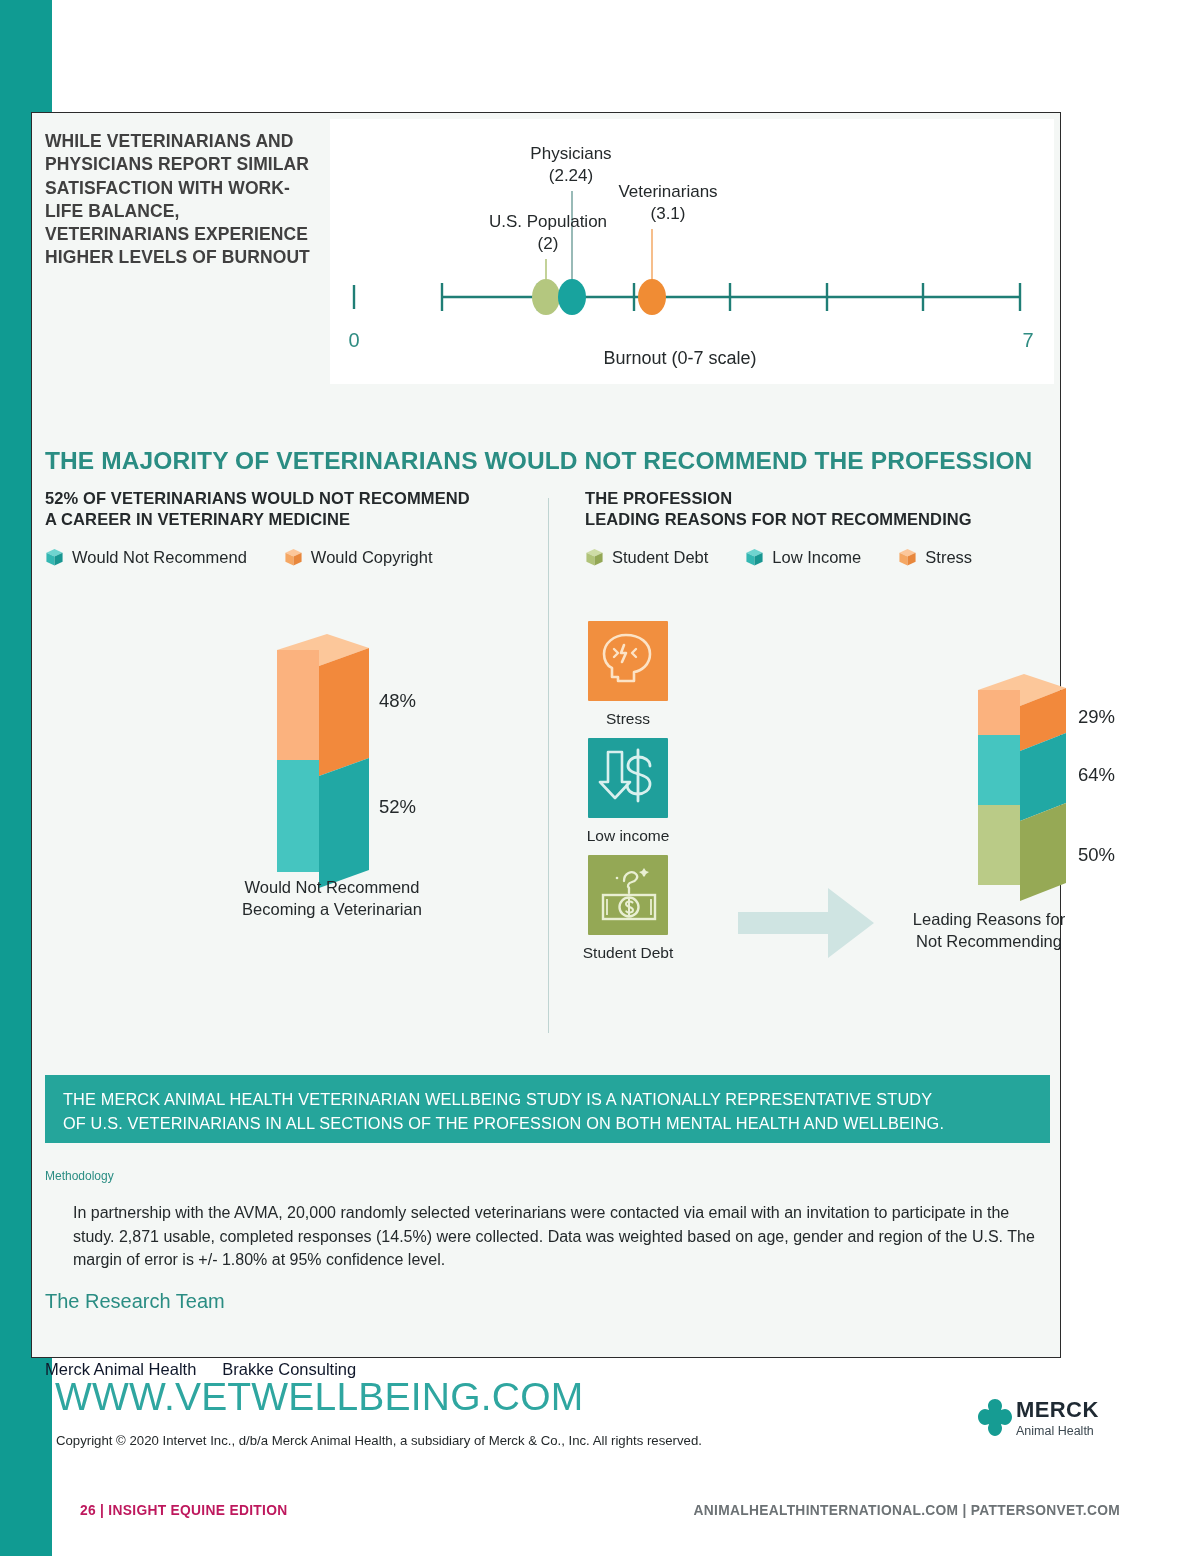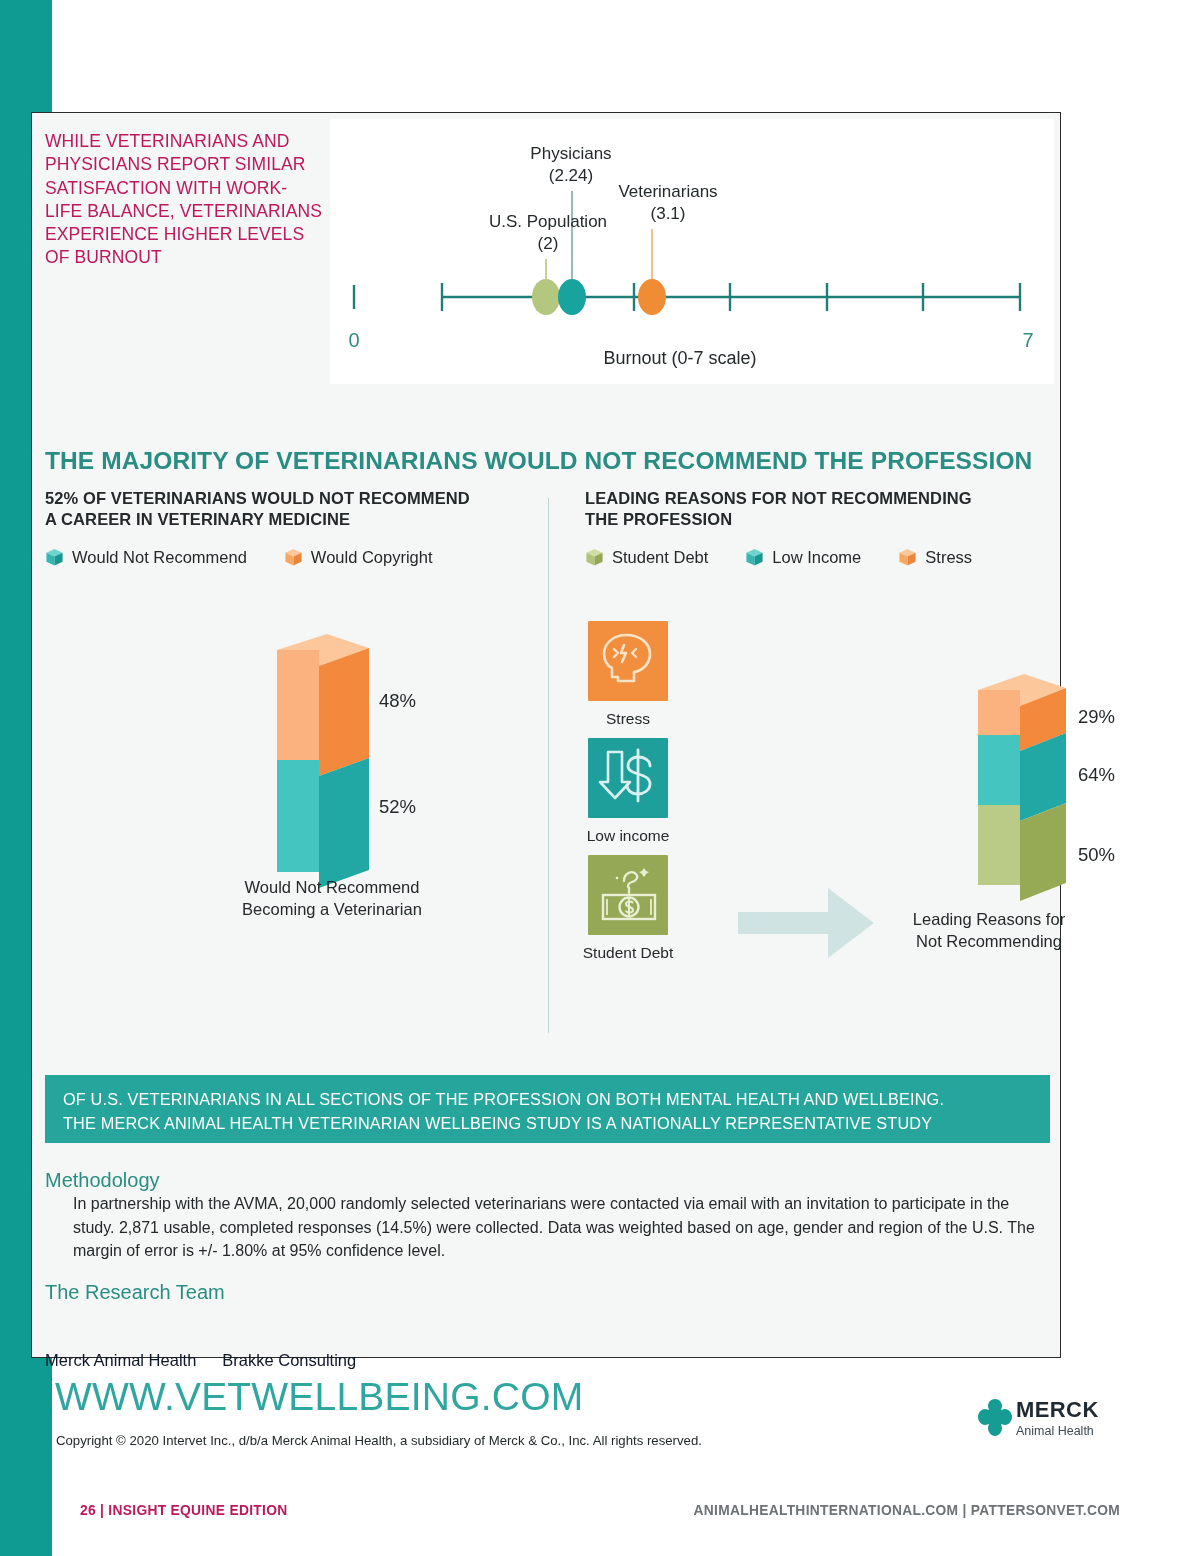--- a/index.html
+++ b/index.html
@@ -23,22 +23,22 @@
   .card {
     position: absolute; left: 31px; top: 112px; width: 1030px; height: 1246px;
     border: 1px solid #2b2b2b;
     background: #F4F7F5;
   }
 
   
   .top-block { position: absolute; left: 0; top: 0; width: 1030px; height: 285px; }
   .headline {
     position: absolute; left: 13px; top: 17px; width: 278px;
-    font-size: 17.5px; font-weight: normal; line-height: 1.33;
-    letter-spacing: .1px; color: #be185d;
+    font-size: 17.5px; font-weight: bold; line-height: 1.33;
+    letter-spacing: .1px; color: #404040;
   }
   .scale-panel {
     position: absolute; left: 298px; top: 6px; width: 724px; height: 265px;
     background: #ffffff;
   }
   .scale-svg { position: absolute; left: 0; top: 0; }
 
   .lbl { font-family: "Liberation Sans", sans-serif; fill: #24292B; font-size: 17px; }
   .axis-end { font-size: 20px; fill: #2F8C82; font-family: "Liberation Sans", sans-serif; }
   .axis-caption { font-size: 18px; fill: #24292B; font-family: "Liberation Sans", sans-serif; }
@@ -80,21 +80,21 @@
   
   .banner {
     position: absolute; left: 13px; top: 962px; width: 1005px; height: 68px;
     background: #25A59B; color: #ffffff;
     padding: 13px 18px 0 18px;
     font-size: 16.3px; line-height: 1.46; letter-spacing: .15px;
   }
 
   
   .meth { position: absolute; left: 13px; top: 1056px; width: 1000px; }
-  .meth-h { font-size: 20px; color: #2A8D83; margin-bottom: 0; }
+  .meth-h { font-size: 12px; color: #2A8D83; margin-bottom: 18px; }
   .meth-p { font-size: 16px; color: #24292B; line-height: 1.47; margin-left: 28px; }
   .team-h { font-size: 20px; color: #2A8D83; margin-top: 18px; margin-bottom: 1px; }
   .team-p { font-size: 16.5px; color: #0f172a; margin-top: 47px; }
   .team-p span { margin-right: 26px; }
 
   
   .url {
     position: absolute; left: 55px; top: 1375px;
     font-size: 39px; color: #2FA6A0; letter-spacing: .2px;
   }
@@ -201,22 +201,22 @@
         <rect x="60" y="132" width="42" height="112" fill="#45C5C0"></rect>
         <polygon points="102,148 152,130 152,242 102,260" fill="#21A8A4"></polygon>
       </svg>
       <div class="pct" style="left:162px; top:62px;">48%</div>
       <div class="pct" style="left:162px; top:168px;">52%</div>
     </div>
 
     <div class="bar-cap" style="left:205px; top:388px; width:190px;">Would Not Recommend Becoming a Veterinarian</div>
 
     <div class="col-right-head">
+      <div class="col-head"><span>THE PROFESSION</span></div>
       <div class="col-head"><span>LEADING REASONS FOR NOT RECOMMENDING</span></div>
-      <div class="col-head"><span>THE PROFESSION</span></div>
     </div>
 
     <div class="legend" style="left:553px; top:60px;">
       <div class="legend-item">
         <span class="cube">
           <svg width="19" height="19" viewBox="0 0 20 20">
             <polygon points="10,1 18.5,5 10,9 1.5,5" fill="#CEDCA6"></polygon>
             <polygon points="1.5,5 10,9 10,18.5 1.5,14.5" fill="#B0C379"></polygon>
             <polygon points="18.5,5 10,9 10,18.5 18.5,14.5" fill="#93A755"></polygon>
           </svg>
@@ -305,22 +305,22 @@
       <div class="pct" style="left:156px; top:176px;">50%</div>
     </div>
 
     <div class="bar-cap" style="left:822px; top:420px; width:270px;">
       <div>Leading Reasons for</div>
       <div>Not Recommending</div>
     </div>
   </div>
 
   <div class="banner">
+    <div>THE MERCK ANIMAL HEALTH VETERINARIAN WELLBEING STUDY IS A NATIONALLY REPRESENTATIVE STUDY</div>
     <div>OF U.S. VETERINARIANS IN ALL SECTIONS OF THE PROFESSION ON BOTH MENTAL HEALTH AND WELLBEING.</div>
-    <div>THE MERCK ANIMAL HEALTH VETERINARIAN WELLBEING STUDY IS A NATIONALLY REPRESENTATIVE STUDY</div>
   </div>
 
   <div class="meth">
     <div class="meth-h">Methodology</div>
     <div class="meth-p">In partnership with the AVMA, 20,000 randomly selected veterinarians were contacted via email with an invitation to participate in the study. 2,871 usable, completed responses (14.5%) were collected. Data was weighted based on age, gender and region of the U.S. The margin of error is +/- 1.80% at 95% confidence level.</div>
     <div class="team-h">The Research Team</div>
     <div class="team-p">
       <span>Merck Animal Health</span><span>Brakke Consulting</span>
     </div>
   </div>

